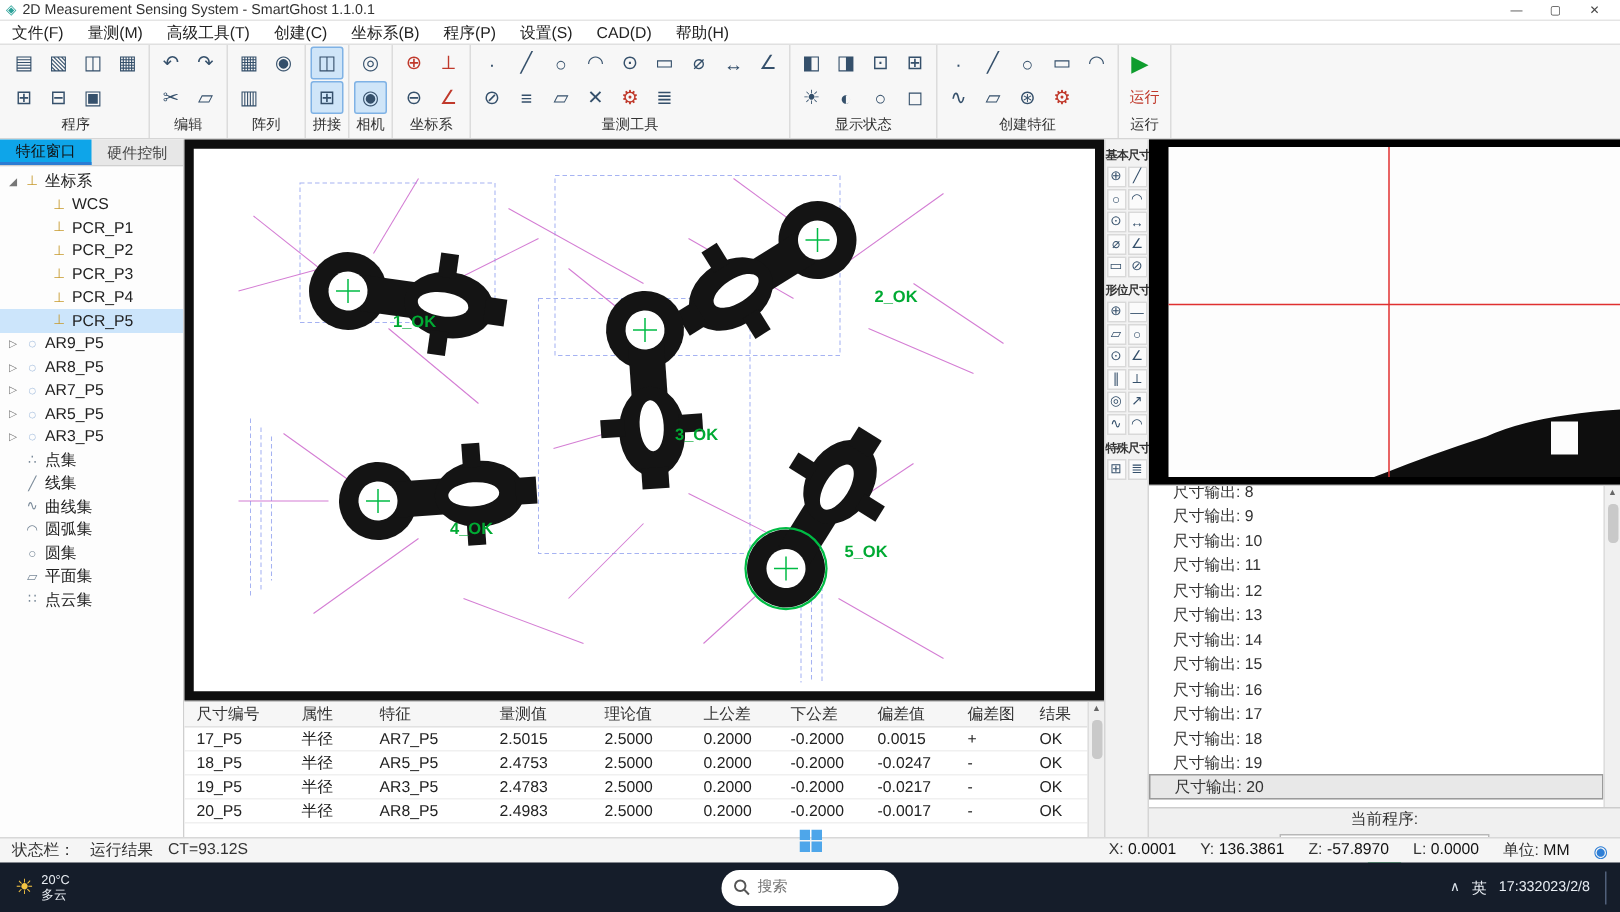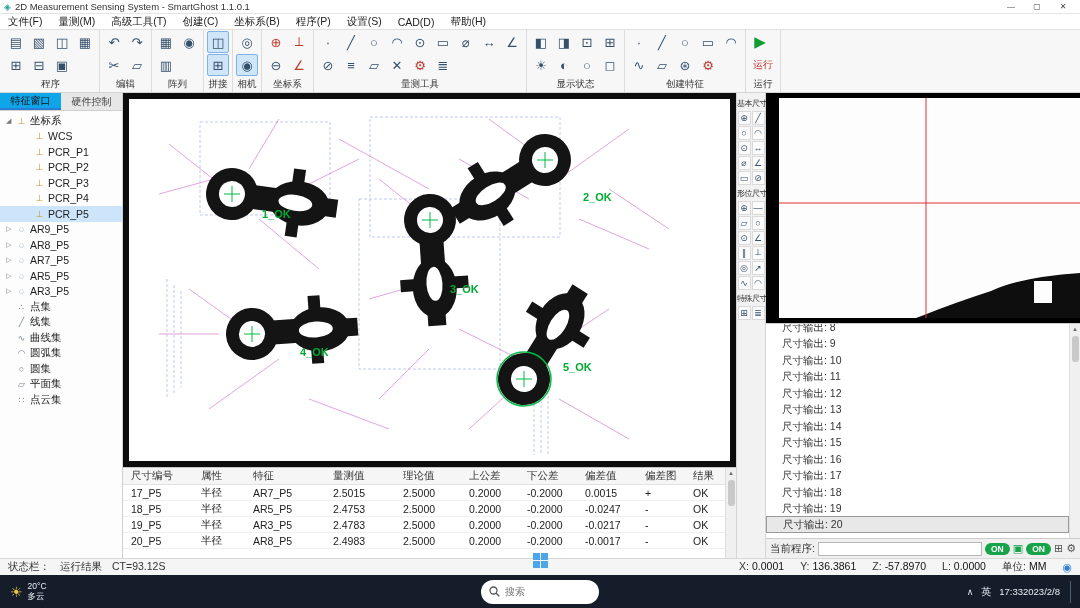--- a/index.html
+++ b/index.html
@@ -60,33 +60,33 @@
   .th:nth-child(3),.td:nth-child(3){width:80px;} .th:nth-child(4),.td:nth-child(4){width:70px;}
   .th:nth-child(5),.td:nth-child(5){width:66px;} .th:nth-child(6),.td:nth-child(6){width:58px;}
   .th:nth-child(7),.td:nth-child(7){width:58px;} .th:nth-child(8),.td:nth-child(8){width:60px;}
   .th:nth-child(9),.td:nth-child(9){width:48px;} .th:nth-child(10),.td:nth-child(10){width:40px;}
   .vscroll { width:11px; background:#f0f0f0; border-left:1px solid #ddd; display:flex; flex-direction:column; align-items:center; }
   .vscroll .cap { font-size:6px; color:#666; height:10px; line-height:10px; }
   .vscroll .thumb { width:7px; flex:0 0 26px; background:#c9c9c9; border-radius:3px; margin-top:2px; }
 
   
   .dimstrip { width:30px; background:#f2f2f2; border-left:1px solid #d5d5d5; border-right:1px solid #d5d5d5; padding-top:2px; }
-  .dimsec-title { font-size:8px; letter-spacing:-0.5px; color:#333; text-align:center; margin:3px 0 1px 0; white-space:nowrap; }
+  .dimsec-title { font-size:8px; letter-spacing:-0.5px; color:#333; text-align:center; margin:3px 0 1px 0; white-space:nowrap;font-weight:bold; }
   .dimicons { display:flex; flex-wrap:wrap; justify-content:center; }
   .dbtn { width:13px; height:14px; display:flex; align-items:center; justify-content:center; font-size:9px; color:#35506b; border:1px solid #d9d9d9; background:#fbfbfb; margin:0.5px; }
 
   
   .rightcol { width:314px; display:flex; flex-direction:column; background:#f0f0f0; }
   .camera { height:230px; background:#000; position:relative; }
   .dimlist { height:215px; background:#fff; border-top:1px solid #ccc; overflow:hidden; display:flex; }
   .dimlist-items { flex:1; margin-top:-6px; }
   .dim-item { height:16.5px; display:flex; align-items:flex-end; padding-left:16px; font-size:10.5px; color:#333; }
   .dim-item.selected { background:#e8e8e8; border:1px solid #9a9a9a; }
   .dimlist .vscroll { height:215px; }
-  .progrow { height:20px; background:#f0f0f0; border-top:1px solid #ccc; display:flex; align-items:center; padding:0 4px; gap:3px; }
+  .progrow { height:20px; background:#f0f0f0; border-top:1px solid #ccc; display:flex; align-items:center; padding:0 4px; gap:3px;flex-direction:column; }
   .progrow .plabel { font-size:10.5px; color:#333; white-space:nowrap; }
   .progrow input { flex:1; height:14px; border:1px solid #b8b8b8; background:#fff; font-size:10px; padding:0 3px; }
   .onbadge { background:#17a34a; color:#fff; font-size:8.5px; font-weight:bold; border-radius:8px; padding:1px 6px; }
   .pic { font-size:11px; color:#555; } .pic.grn { color:#17a34a; }
 
   
   .statusbar { height:17px; background:#f5f5f5; border-top:1px solid #d8d8d8; display:flex; align-items:center; padding:0 8px; font-size:10.5px; color:#333; }
   .statusbar .sleft { display:flex; gap:10px; }
   .statusbar .sright { margin-left:auto; display:flex; gap:16px; align-items:flex-end; }
   .coord .ck { color:#333; } .coord .cv { color:#111; margin-left:3px; }

